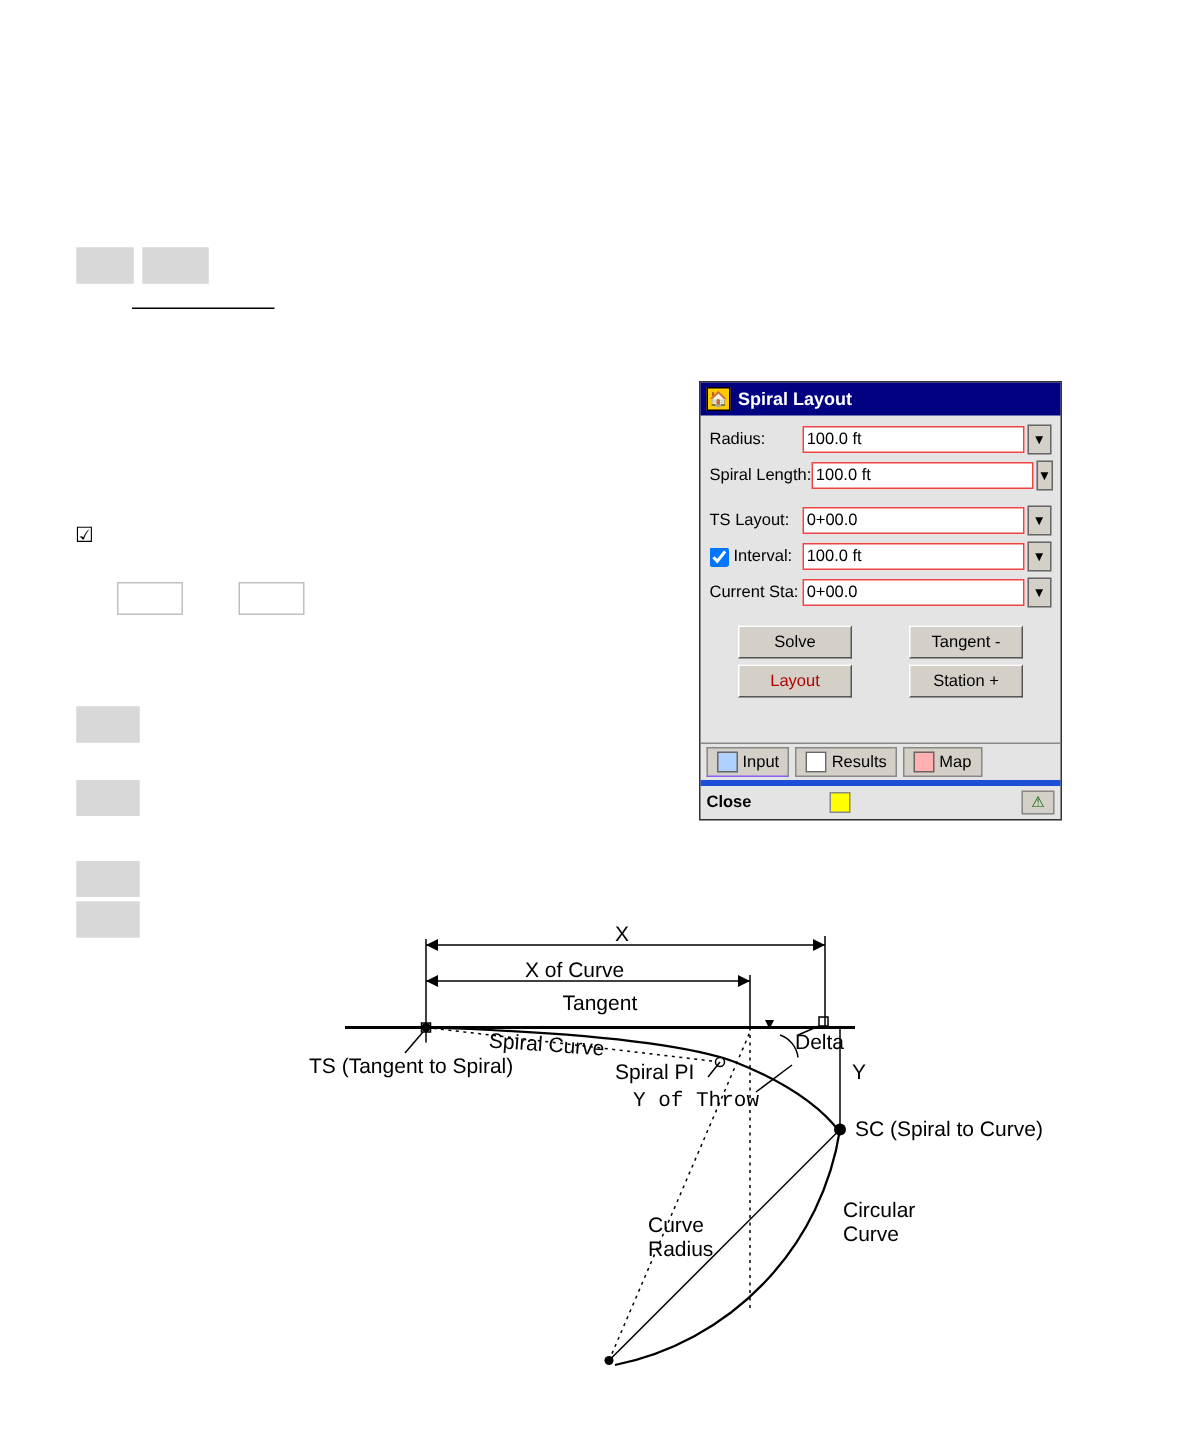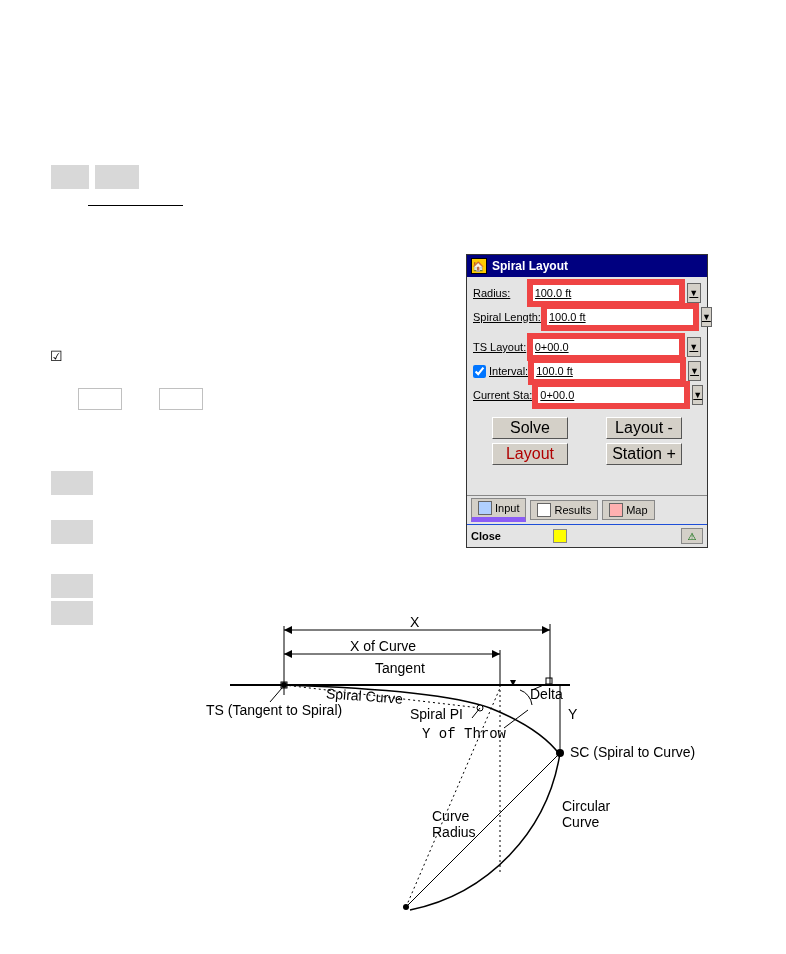--- a/index.html
+++ b/index.html
@@ -78,30 +78,29 @@
     color: #000;
   }
   .form {
     padding: 6px 6px 0 6px;
   }
   .row {
     display: flex;
     align-items: center;
     margin-bottom: 4px;
     height: 20px;
-    text-decoration: underline;
   }
   .row .lbl {
     width: 78px;
     white-space: nowrap;
   }
   .row input[type="text"] {
     flex: 1;
     height: 16px;
-    border: 6px solid #ef4444;
+    border: 1px solid #ef4444;
     background: #fff;
     font-family: inherit;
     font-size: 11px;
     padding: 0 2px;
   }
   .dropbtn {
     width: 18px;
     height: 18px;
     margin-left: 2px;
     background: #d4d0c8;
@@ -126,21 +125,21 @@
   }
   .btn {
     width: 74px;
     height: 20px;
     background: #d4d0c8;
     border-top: 1px solid #fff;
     border-left: 1px solid #fff;
     border-right: 1px solid #555;
     border-bottom: 1px solid #555;
     font-family: inherit;
-    font-size: 16px;
+    font-size: 11px;
     cursor: pointer;
     display: flex;
     align-items: center;
     justify-content: center;
   }
   .btn.red { color: #b00000; }
   .tabbar {
     display: flex;
     align-items: center;
     border-top: 1px solid #888;
@@ -151,36 +150,36 @@
   .tab {
     display: flex;
     align-items: center;
     padding: 1px 6px;
     border: 1px solid #888;
     background: #d4d0c8;
     cursor: pointer;
     height: 16px;
   }
   .tab.active {
-    border-bottom: 5px solid #8b5cf6;
+    border-bottom: 1px solid #8b5cf6;
   }
   .tabicon {
     width: 12px;
     height: 12px;
     margin-right: 3px;
     display: inline-block;
     border: 1px solid #666;
     background: #fff;
   }
   .tabicon.blue { background: #b0d0ff; }
   .tabicon.red { background: #ffb0b0; }
   .statusbar {
     display: flex;
     align-items: center;
-    border-top: 1px solid #1d4ed8;
+    border-top: 4px solid #1d4ed8;
     padding: 2px 4px;
     height: 18px;
     gap: 48px;
   }
   .closebtn {
     font-weight: bold;
     margin-right: 4px;
     cursor: pointer;
   }
   .yellowdot {
@@ -264,21 +263,21 @@
       <div class="dropbtn">▼</div>
     </div>
     <div class="row">
       <span class="lbl">Current Sta:</span>
       <input type="text" value="0+00.0" style="">
       <div class="dropbtn">▼</div>
     </div>
 
     <div class="btnrow">
       <div class="btn">Solve</div>
-      <div class="btn">Layout -</div>
+      <div class="btn">Tangent -</div>
     </div>
     <div class="btnrow" style="padding-top:0;">
       <div class="btn red">Layout</div>
       <div class="btn">Station +</div>
     </div>
     <div style="height:26px;"></div>
   </div>
   <div class="tabbar">
     <div class="tab active">
       <span class="tabicon blue"></span>

